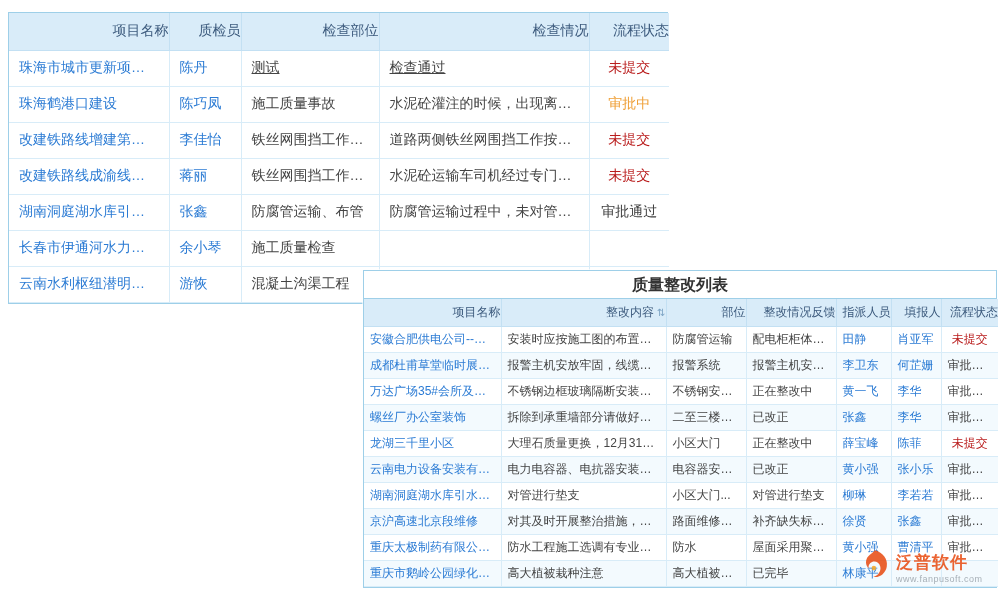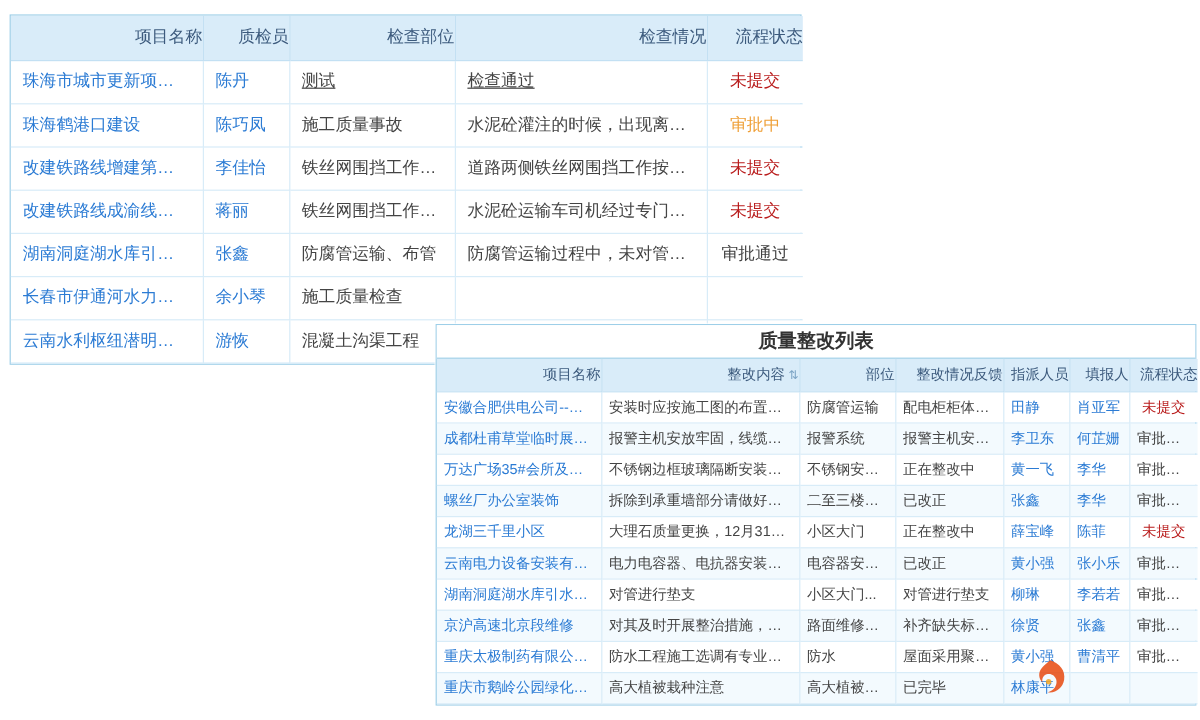--- a/index.html
+++ b/index.html
@@ -243,15 +243,19 @@
       </table>
   </section>
 
   <div class="watermark">
     <span class="wm-logo">
       <svg viewBox="0 0 24 24" aria-hidden="true">
         <path d="M12 1.6c5.6 1.8 9.3 6 8.3 11.6-.8 4.6-5 8-9.6 7.2 3.4-.9 5.8-4 5-7.4-.7-2.6-3.2-4-5.7-3.2-2 .7-3 2.9-2.3 4.8-2.6-2.3-2.7-6.3-.4-8.7C8.7 4.4 10.3 3.3 12 1.6z" fill="#e8490f"></path>
         <circle cx="11.2" cy="14.2" r="1.6" fill="#f5a623"></circle>
       </svg>
     </span>
+    <div class="wm-text">
+      <div class="wm-brand">泛普软件</div>
+      <div class="wm-url">www.fanpusoft.com</div>
+    </div>
   </div>
 
 </div>
 
 </body></html>

